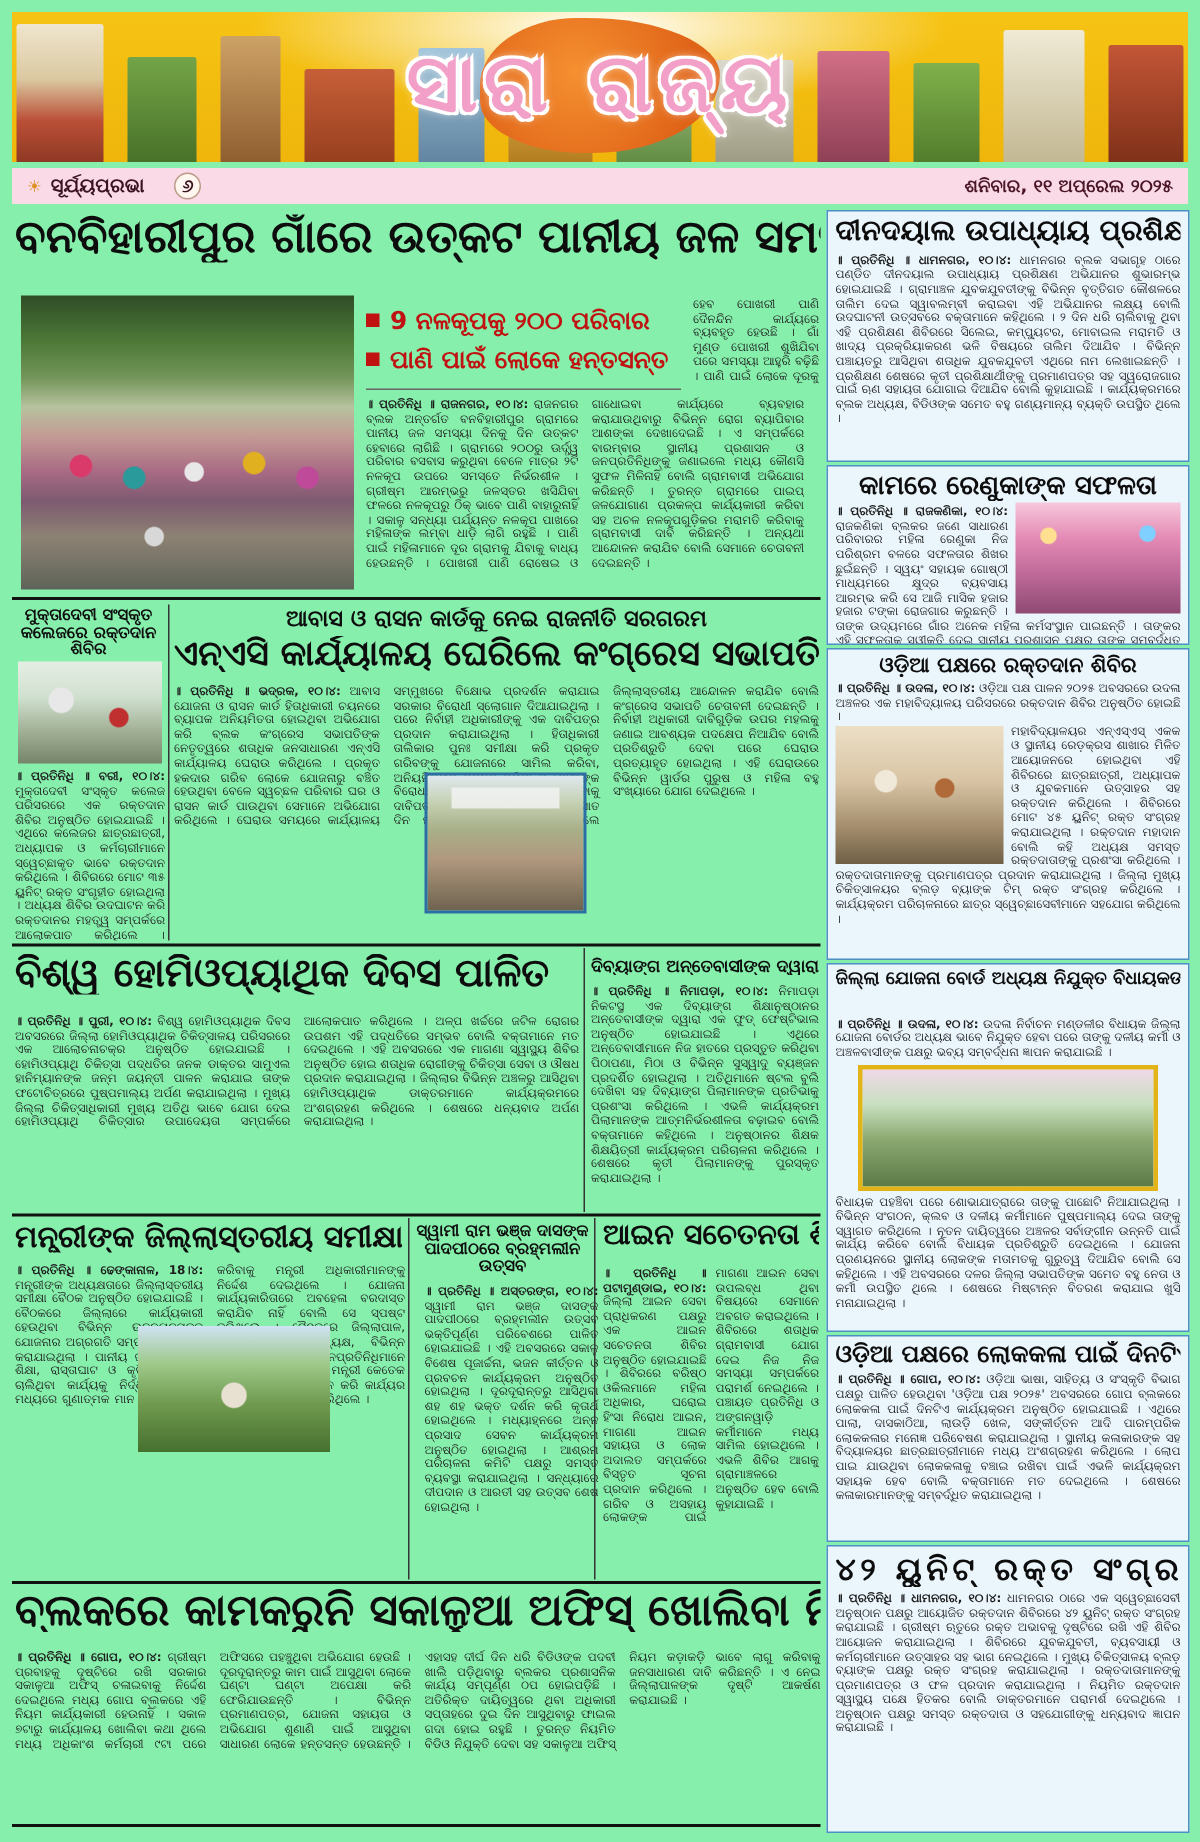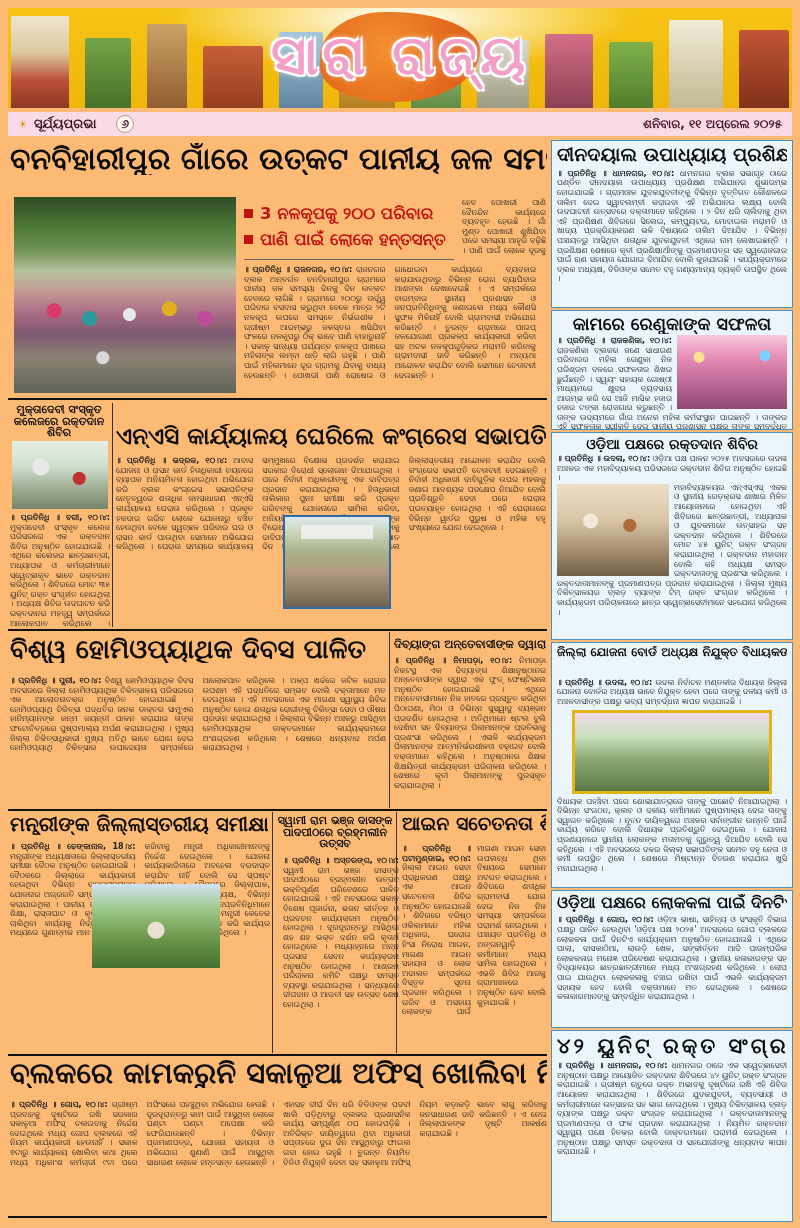--- a/index.html
+++ b/index.html
@@ -1,16 +1,16 @@
 <!DOCTYPE html>
 <html><head>
 <meta charset="utf-8">
 <style>
   html,body{margin:0;padding:0;background:#ffffff;}
-  #page{position:relative;width:800px;height:1228px;background:#fdba74;overflow:hidden;
+  #page{position:relative;width:800px;height:1228px;background:#86efac;overflow:hidden;
         font-family:"DejaVu Sans","Liberation Sans",sans-serif;}
   .abs{position:absolute;}
   
   #mast{left:8px;top:8px;width:784px;height:100px;overflow:hidden;
         background:radial-gradient(ellipse at 50% 10%, #ffffff 0%, rgba(255,255,255,0) 42%),
         linear-gradient(180deg,#f6c414,#efb50b);}
   .tiles{position:absolute;left:0;right:0;bottom:0;height:100%;display:flex;
          align-items:flex-end;justify-content:space-between;padding:0 3px;}
   .tile{border-radius:2px 2px 0 0;opacity:.95;}
   #mapblob{left:50%;top:4px;width:160px;height:90px;transform:translateX(-50%);
@@ -116,21 +116,21 @@
       <span class="pgbadge">୬</span>
     </span>
     <span class="dateline-top">ଶନିବାର, ୧୧ ଅପ୍ରେଲ ୨୦୨୫</span>
   </div>
 
   <div class="abs hl" style="left:10px;top:143px;width:537px;font-size:30px;">ବନବିହାରୀପୁର ଗାଁରେ ଉତ୍କଟ ପାନୀୟ ଜଳ ସମସ୍ୟା</div>
   <div class="abs ph p-water" style="left:14px;top:197px;width:222px;height:196px;"></div>
   <div class="abs bullets" style="left:244px;top:203px;width:214px;">
     <div class="bline">
         <span class="sq"></span>
-        <span>3 ନଳକୂପକୁ ୨୦୦ ପରିବାର</span>
+        <span>9 ନଳକୂପକୁ ୨୦୦ ପରିବାର</span>
       </div>
     <div class="bline">
         <span class="sq"></span>
         <span>ପାଣି ପାଇଁ ଲୋକେ ହନ୍ତସନ୍ତ</span>
       </div>
   </div>
   <div class="abs bul-rule" style="left:244px;top:259px;width:210px;"></div>
   <div class="abs btxt" style="left:462px;top:198px;width:84px;height:58px;">ହେବ ପୋଖରୀ ପାଣି ଦୈନନ୍ଦିନ କାର୍ଯ୍ୟରେ ବ୍ୟବହୃତ ହେଉଛି । ଗାଁ ମୁଣ୍ଡ ପୋଖରୀ ଶୁଖିଯିବା ପରେ ସମସ୍ୟା ଆହୁରି ବଢ଼ିଛି । ପାଣି ପାଇଁ ଲୋକେ ଦୂରକୁ ଯାଉଛନ୍ତି ।</div>
   <div class="abs btxt c2" style="left:244px;top:265px;width:292px;height:130px;">
     <b class="dl">॥ ପ୍ରତିନିଧି ॥ ରାଜନଗର, ୧୦।୪:</b>
@@ -139,20 +139,21 @@
   <div class="abs hrule" style="left:8px;top:398px;width:539px;"></div>
 
   <div class="abs hl wrap" style="left:8px;top:404px;width:102px;font-size:11px;">ମୁକ୍ତାଦେବୀ ସଂସ୍କୃତ କଲେଜରେ ରକ୍ତଦାନ ଶିବିର</div>
   <div class="abs ph p-blood" style="left:12px;top:441px;width:96px;height:68px;"></div>
   <div class="abs btxt" style="left:10px;top:513px;width:100px;height:114px;">
     <b class="dl">॥ ପ୍ରତିନିଧି ॥ ବରୀ, ୧୦।୪:</b>
     <span>ମୁକ୍ତାଦେବୀ ସଂସ୍କୃତ କଲେଜ ପରିସରରେ ଏକ ରକ୍ତଦାନ ଶିବିର ଅନୁଷ୍ଠିତ ହୋଇଯାଇଛି । ଏଥିରେ କଲେଜର ଛାତ୍ରଛାତ୍ରୀ, ଅଧ୍ୟାପକ ଓ କର୍ମଚାରୀମାନେ ସ୍ୱେଚ୍ଛାକୃତ ଭାବେ ରକ୍ତଦାନ କରିଥିଲେ । ଶିବିରରେ ମୋଟ ୩୫ ୟୁନିଟ୍ ରକ୍ତ ସଂଗୃହୀତ ହୋଇଥିଲା । ଅଧ୍ୟକ୍ଷ ଶିବିର ଉଦଘାଟନ କରି ରକ୍ତଦାନର ମହତ୍ତ୍ୱ ସମ୍ପର୍କରେ ଆଲୋକପାତ କରିଥିଲେ । ପରିଚାଳନାରେ ଛାତ୍ର ସଂସଦ ସହଯୋଗ କରିଥିଲା ।</span>
   </div>
   <div class="abs vline" style="left:112px;top:403px;height:224px;"></div>
 
+  <div class="abs hl wrap" style="left:116px;top:405px;width:430px;font-size:15px;white-space:nowrap;">ଆବାସ ଓ ରାସନ କାର୍ଡକୁ ନେଇ ରାଜନୀତି ସରଗରମ</div>
   <div class="abs hl" style="left:116px;top:424px;width:430px;font-size:23px;text-align:center;">ଏନ୍‌ଏସି କାର୍ଯ୍ୟାଳୟ ଘେରିଲେ କଂଗ୍ରେସ ସଭାପତି ଓ ଜନସାଧାରଣ</div>
   <div class="abs btxt c3" style="left:116px;top:456px;width:430px;height:170px;">
     <b class="dl">॥ ପ୍ରତିନିଧି ॥ ଭଦ୍ରକ, ୧୦।୪:</b>
     <span>ଆବାସ ଯୋଜନା ଓ ରାସନ କାର୍ଡ ହିତାଧିକାରୀ ଚୟନରେ ବ୍ୟାପକ ଅନିୟମିତତା ହୋଇଥିବା ଅଭିଯୋଗ କରି ବ୍ଲକ କଂଗ୍ରେସ ସଭାପତିଙ୍କ ନେତୃତ୍ୱରେ ଶତାଧିକ ଜନସାଧାରଣ ଏନ୍‌ଏସି କାର୍ଯ୍ୟାଳୟ ଘେରାଉ କରିଥିଲେ । ପ୍ରକୃତ ହକଦାର ଗରିବ ଲୋକେ ଯୋଜନାରୁ ବଞ୍ଚିତ ହେଉଥିବା ବେଳେ ସ୍ୱଚ୍ଛଳ ପରିବାର ଘର ଓ ରାସନ କାର୍ଡ ପାଉଥିବା ସେମାନେ ଅଭିଯୋଗ କରିଥିଲେ । ଘେରାଉ ସମୟରେ କାର୍ଯ୍ୟାଳୟ ସମ୍ମୁଖରେ ବିକ୍ଷୋଭ ପ୍ରଦର୍ଶନ କରାଯାଇ ସରକାର ବିରୋଧୀ ସ୍ଲୋଗାନ ଦିଆଯାଇଥିଲା । ପରେ ନିର୍ବାହୀ ଅଧିକାରୀଙ୍କୁ ଏକ ଦାବିପତ୍ର ପ୍ରଦାନ କରାଯାଇଥିଲା । ହିତାଧିକାରୀ ତାଲିକାର ପୁନଃ ସମୀକ୍ଷା କରି ପ୍ରକୃତ ଗରିବଙ୍କୁ ଯୋଜନାରେ ସାମିଲ କରିବା, ଅନିୟମିତତାର ତଦନ୍ତ କରିବା ଓ ଦୋଷୀଙ୍କ ବିରୋଧରେ କାର୍ଯ୍ୟାନୁଷ୍ଠାନ ଗ୍ରହଣ କରିବାକୁ ଦାବିପତ୍ରରେ ଉଲ୍ଲେଖ କରାଯାଇଛି । ସାତ ଦିନ ମଧ୍ୟରେ ଦାବି ପୂରଣ ନ ହେଲେ ଜିଲ୍ଲାସ୍ତରୀୟ ଆନ୍ଦୋଳନ କରାଯିବ ବୋଲି କଂଗ୍ରେସ ସଭାପତି ଚେତାବନୀ ଦେଇଛନ୍ତି । ନିର୍ବାହୀ ଅଧିକାରୀ ଦାବିଗୁଡ଼ିକ ଉପର ମହଲକୁ ଜଣାଇ ଆବଶ୍ୟକ ପଦକ୍ଷେପ ନିଆଯିବ ବୋଲି ପ୍ରତିଶ୍ରୁତି ଦେବା ପରେ ଘେରାଉ ପ୍ରତ୍ୟାହୃତ ହୋଇଥିଲା । ଏହି ଘେରାଉରେ ବିଭିନ୍ନ ୱାର୍ଡର ପୁରୁଷ ଓ ମହିଳା ବହୁ ସଂଖ୍ୟାରେ ଯୋଗ ଦେଇଥିଲେ ।</span>
   </div>
   <div class="abs ph p-crowd" style="left:283px;top:515px;width:108px;height:94px;border:2px solid #2e6da4;box-sizing:border-box;"></div>
   <div class="abs hrule" style="left:8px;top:629px;width:539px;"></div>
 
   <div class="abs hl" style="left:10px;top:636px;width:375px;font-size:26px;">ବିଶ୍ୱ ହୋମିଓପ୍ୟାଥିକ ଦିବସ ପାଳିତ</div>
   <div class="abs btxt c2" style="left:10px;top:676px;width:376px;height:130px;">

